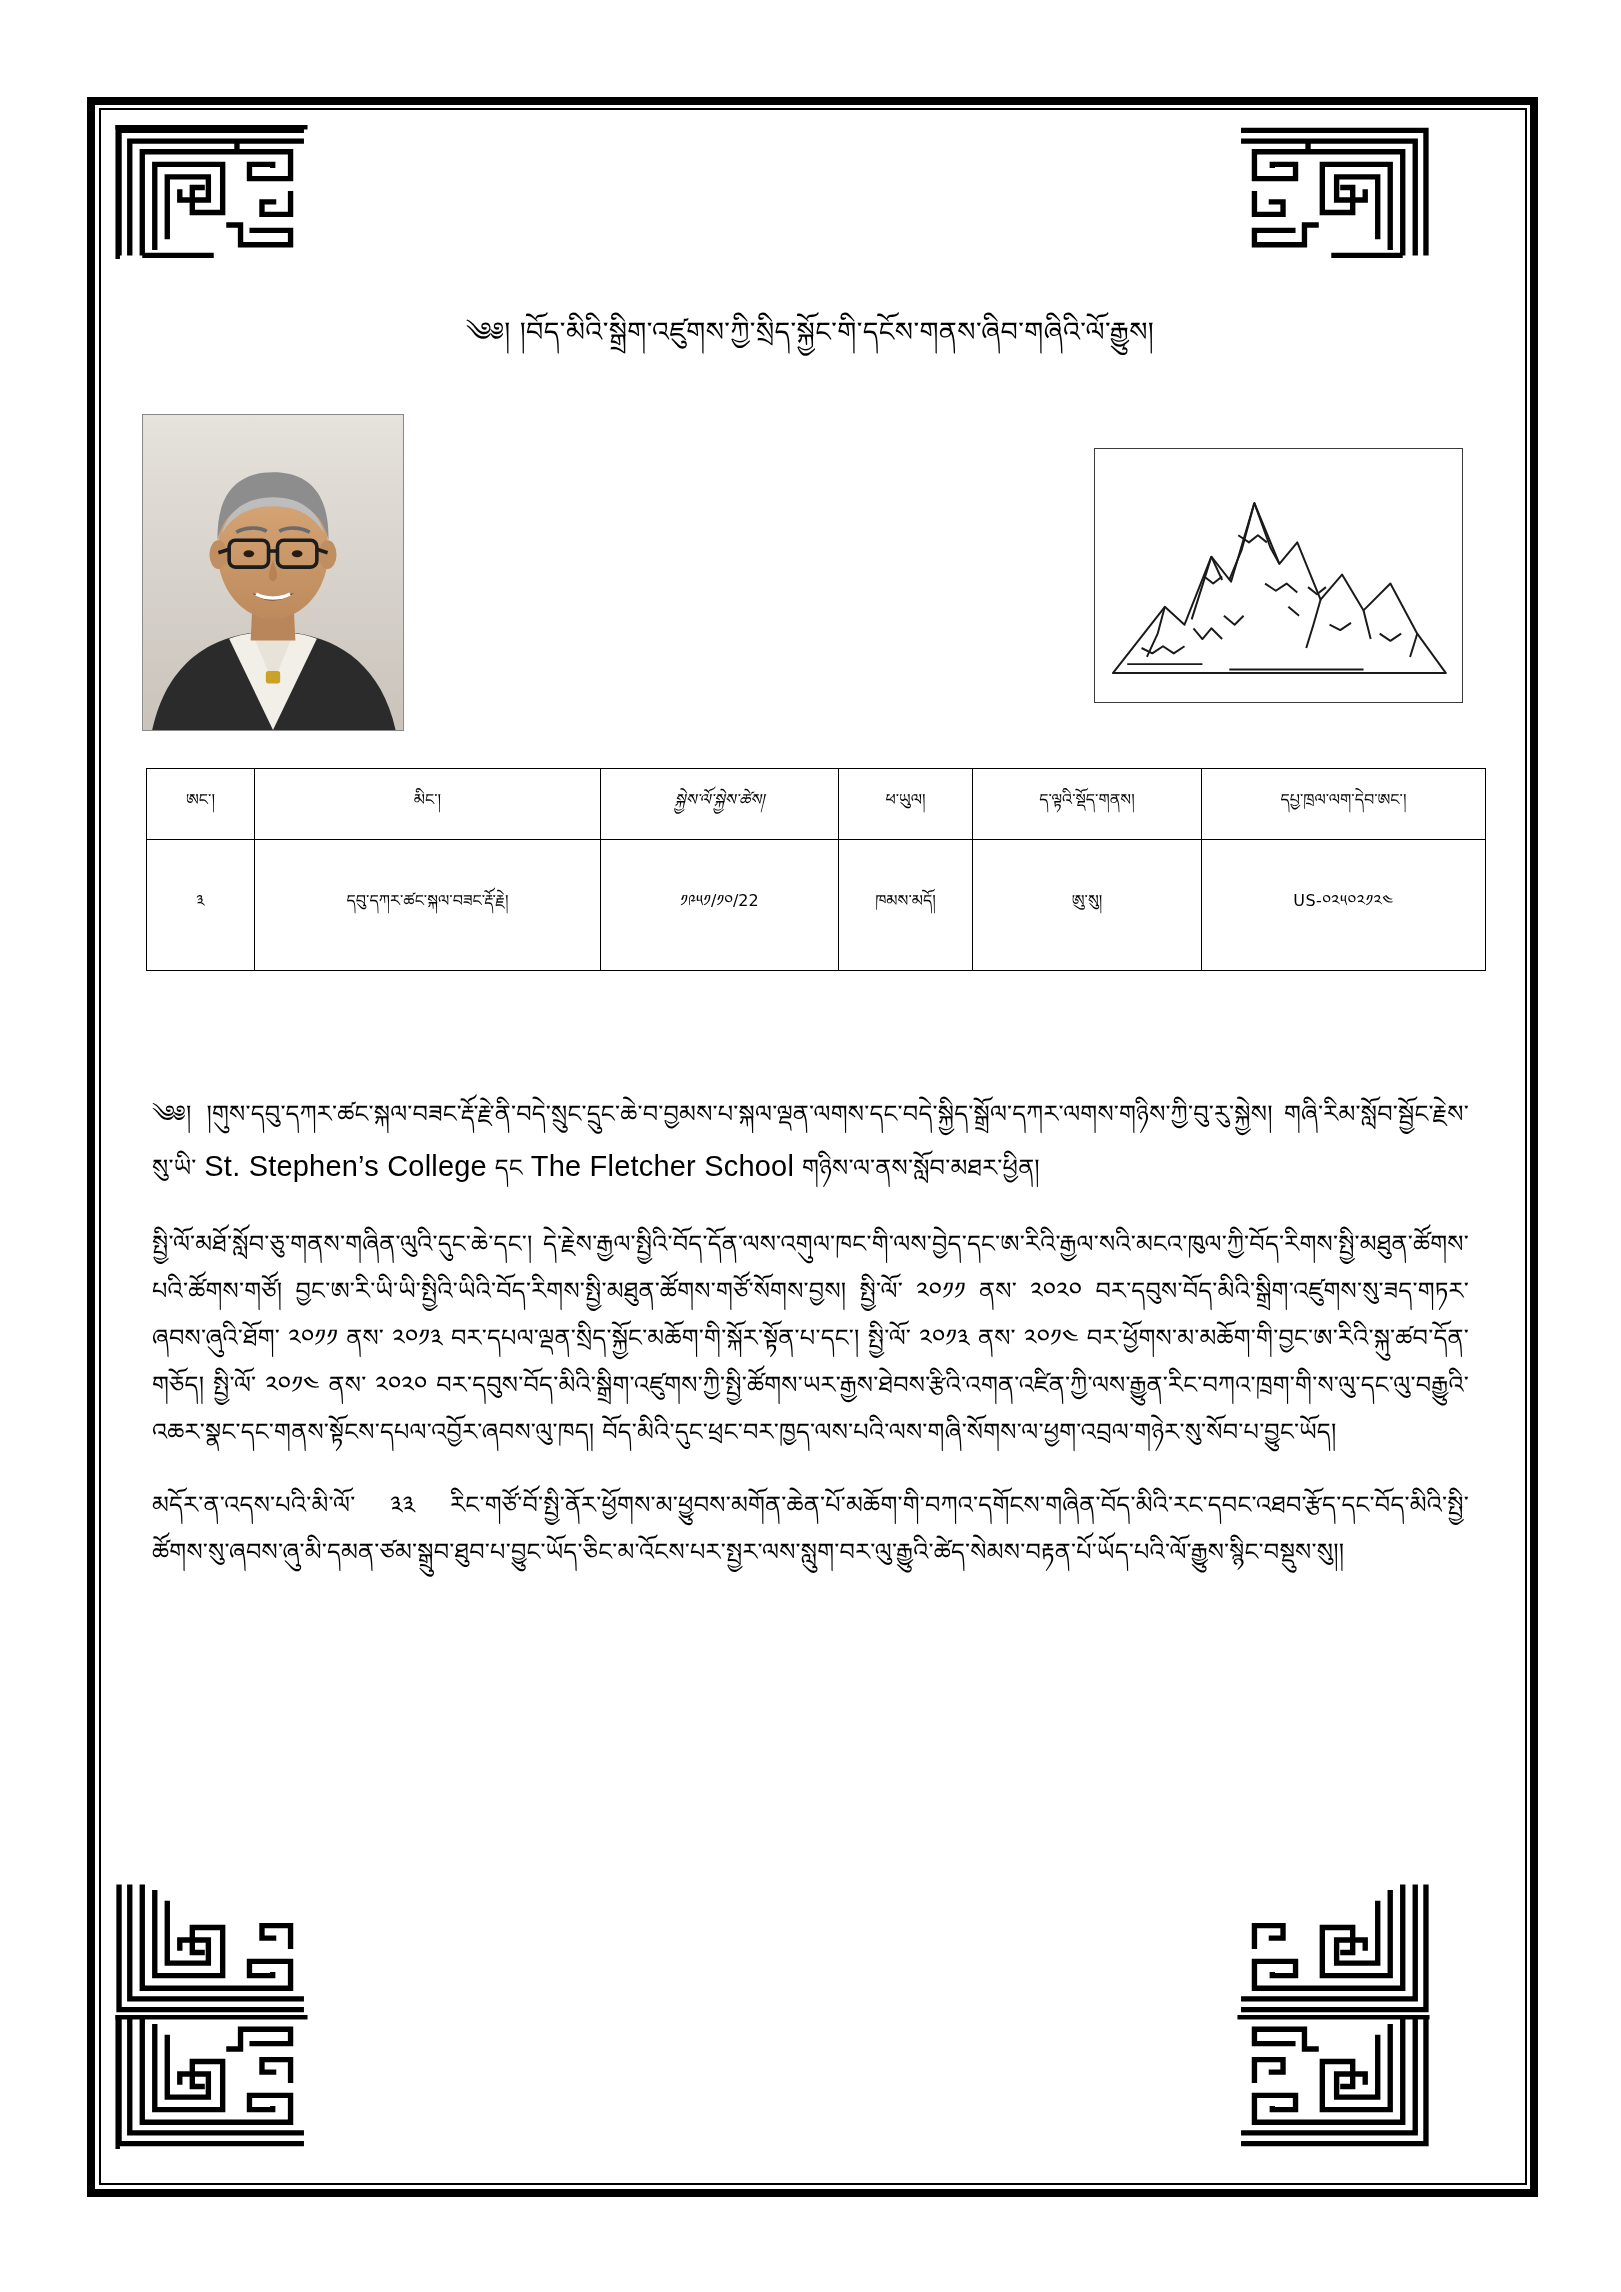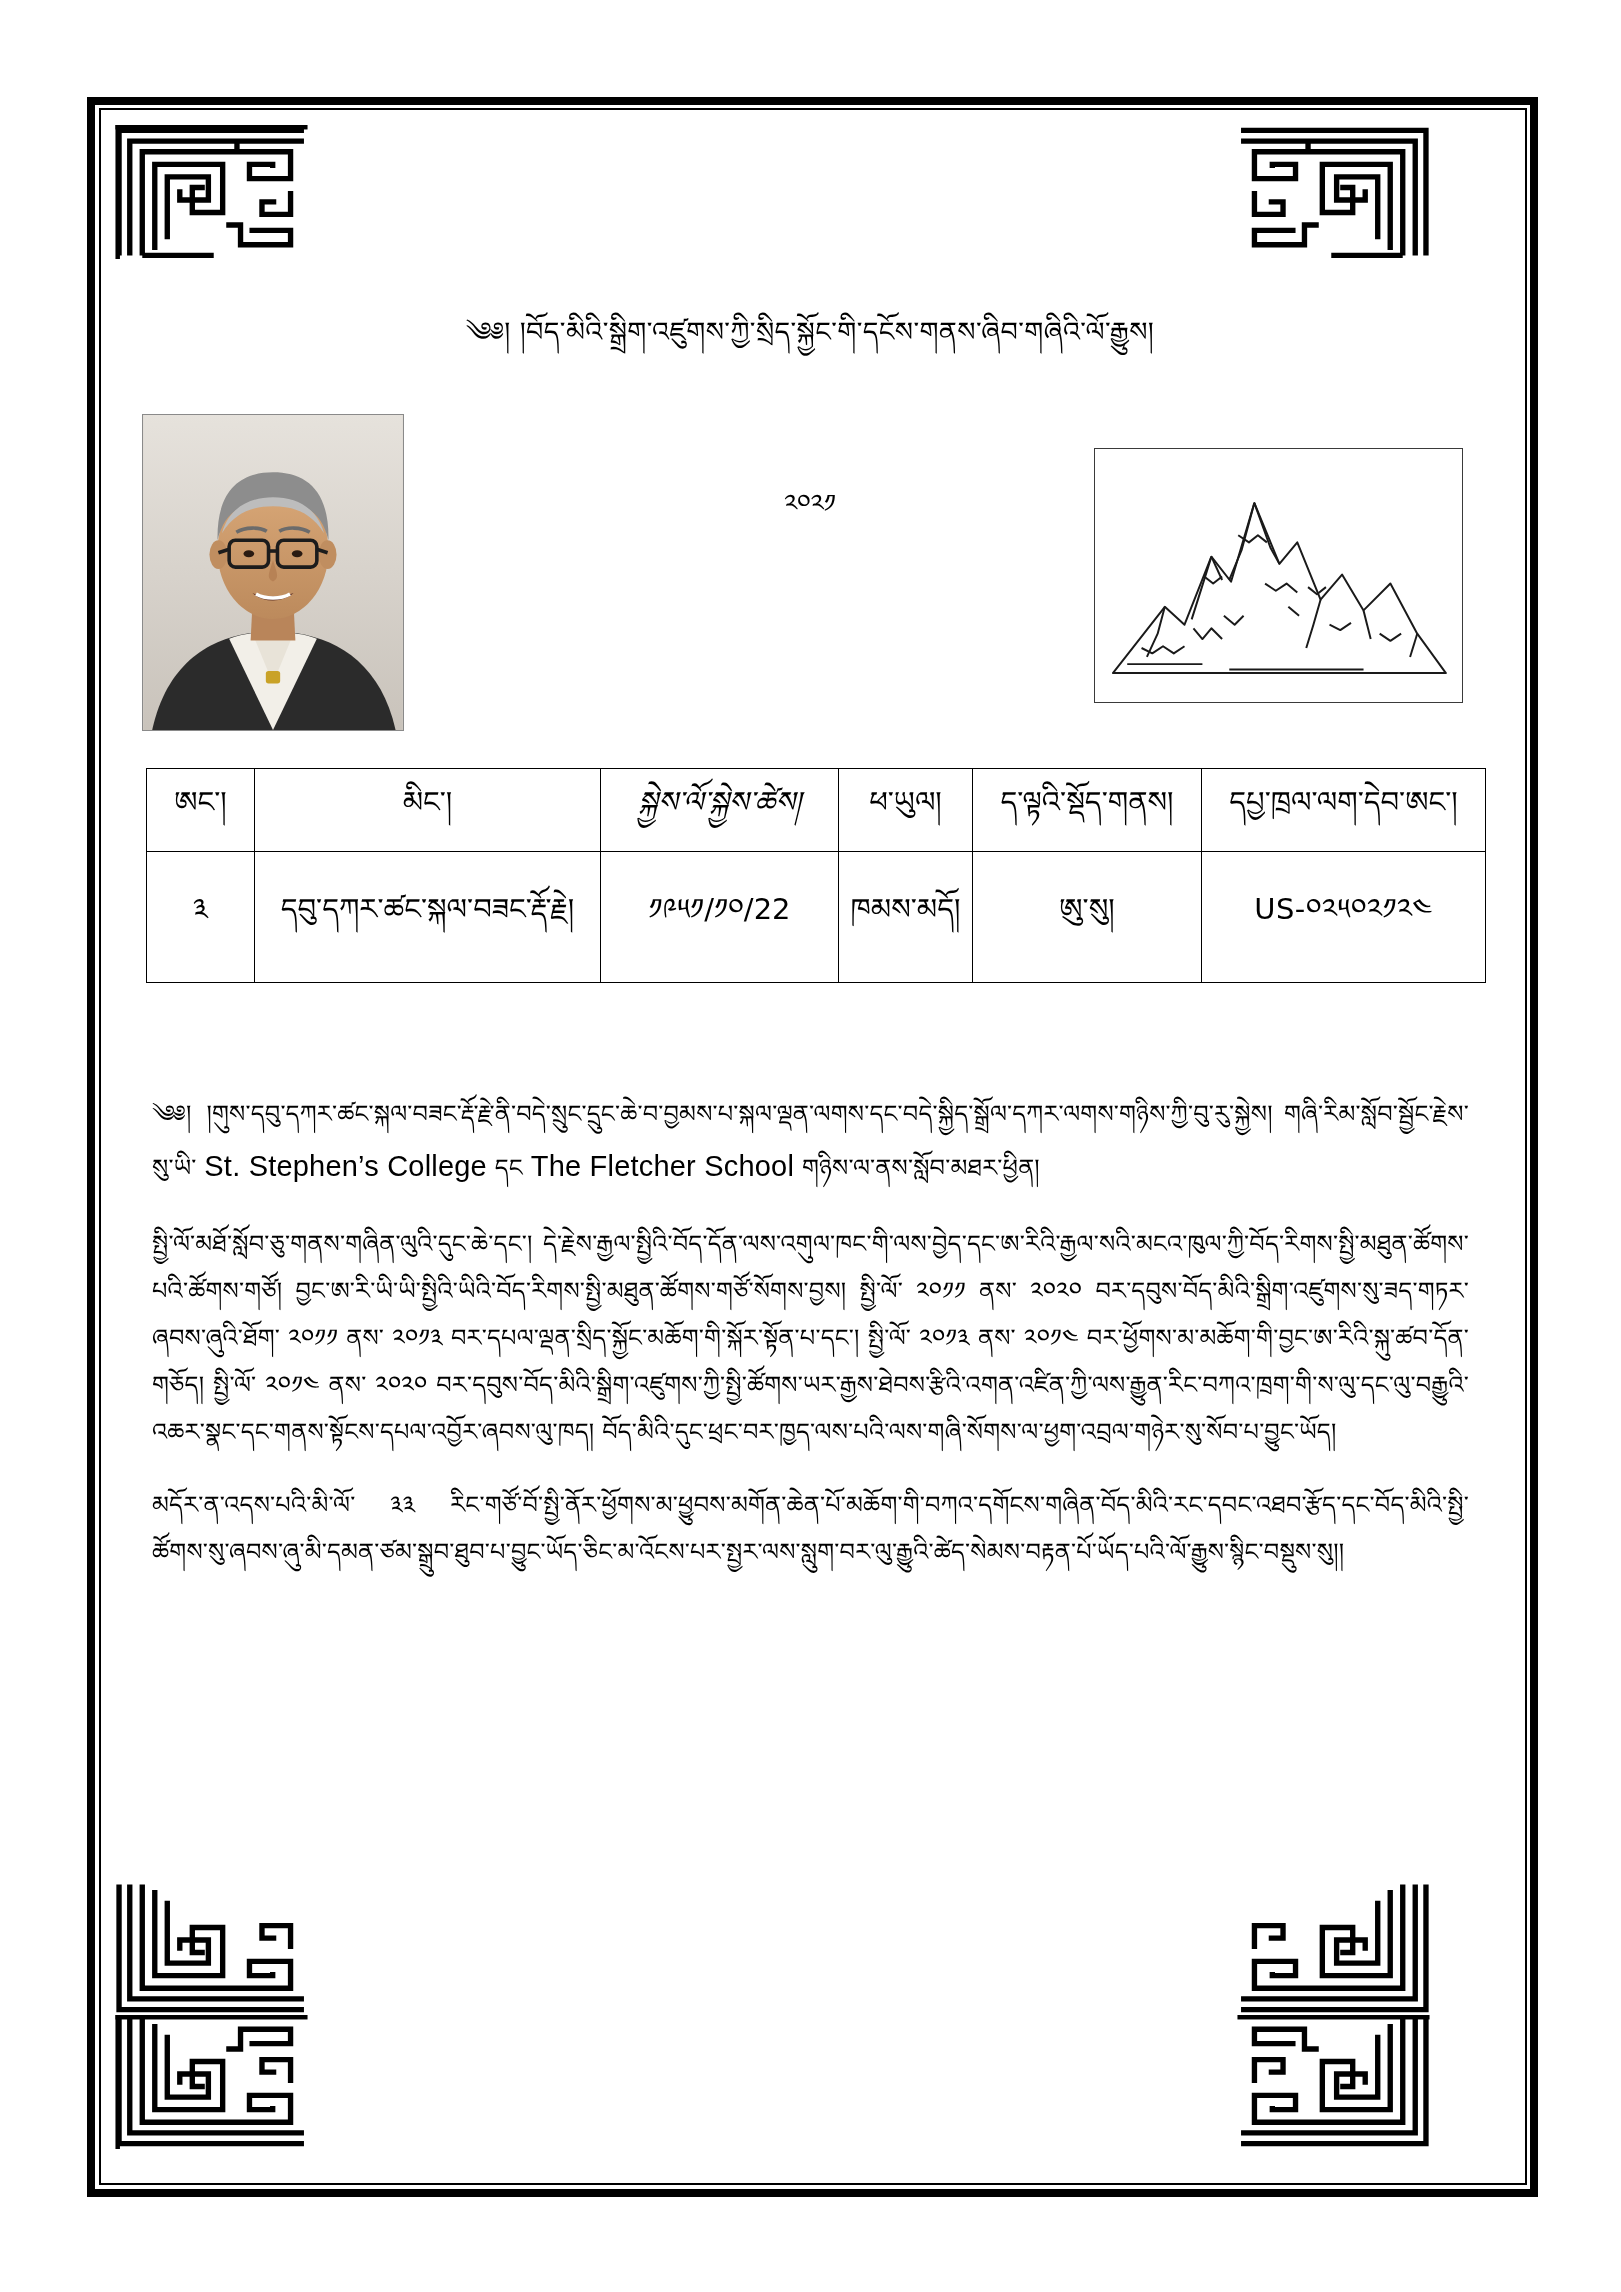--- a/index.html
+++ b/index.html
@@ -115,21 +115,21 @@
     top: 768px;
     width: 1334px;
     border-collapse: collapse;
     table-layout: fixed;
   }
   .info-table td, .info-table th {
     border: 1.8px solid #000000;
     text-align: center;
     vertical-align: middle;
     font-weight: normal;
-    font-size: 29px;
+    font-size: 16px;
     padding: 0;
     color: #000;
   }
   .info-table thead td { height: 70px; }
   .info-table tbody td { height: 130px; }
   .c1 { width: 107px; }
   .c2 { width: 345px; }
   .c3 { width: 237px; font-style: italic; }
   .c4 { width: 133px; }
   .c5 { width: 228px; }
@@ -261,23 +261,20 @@
       <g fill="#000">
         <rect x="0" y="145" width="215" height="5"></rect>
       </g>
     </svg>
   </div>
 
   <div class="content" style="top:309px;">
     <div class="doc-title tib">༄༅། །བོད་མིའི་སྒྲིག་འཛུགས་ཀྱི་སྲིད་སྐྱོང་གི་དངོས་གནས་ཞིབ་གཞིའི་ལོ་རྒྱུས།</div>
   </div>
 
-  <div class="content" style="top:475px;">
-    <div class="year-line tib" style="margin-top:0;">༢༠༢༡</div>
-  </div>
 
   <div class="photo-box">
     <svg class="photo-svg" viewBox="0 0 290 352" xmlns="http://www.w3.org/2000/svg">
       <defs>
         <linearGradient id="bg" x1="0" y1="0" x2="0" y2="1">
           <stop offset="0%" stop-color="#e6e2dc"></stop>
           <stop offset="100%" stop-color="#c9c3bb"></stop>
         </linearGradient>
         <linearGradient id="skin" x1="0" y1="0" x2="0" y2="1">
           <stop offset="0%" stop-color="#d9a878"></stop>

